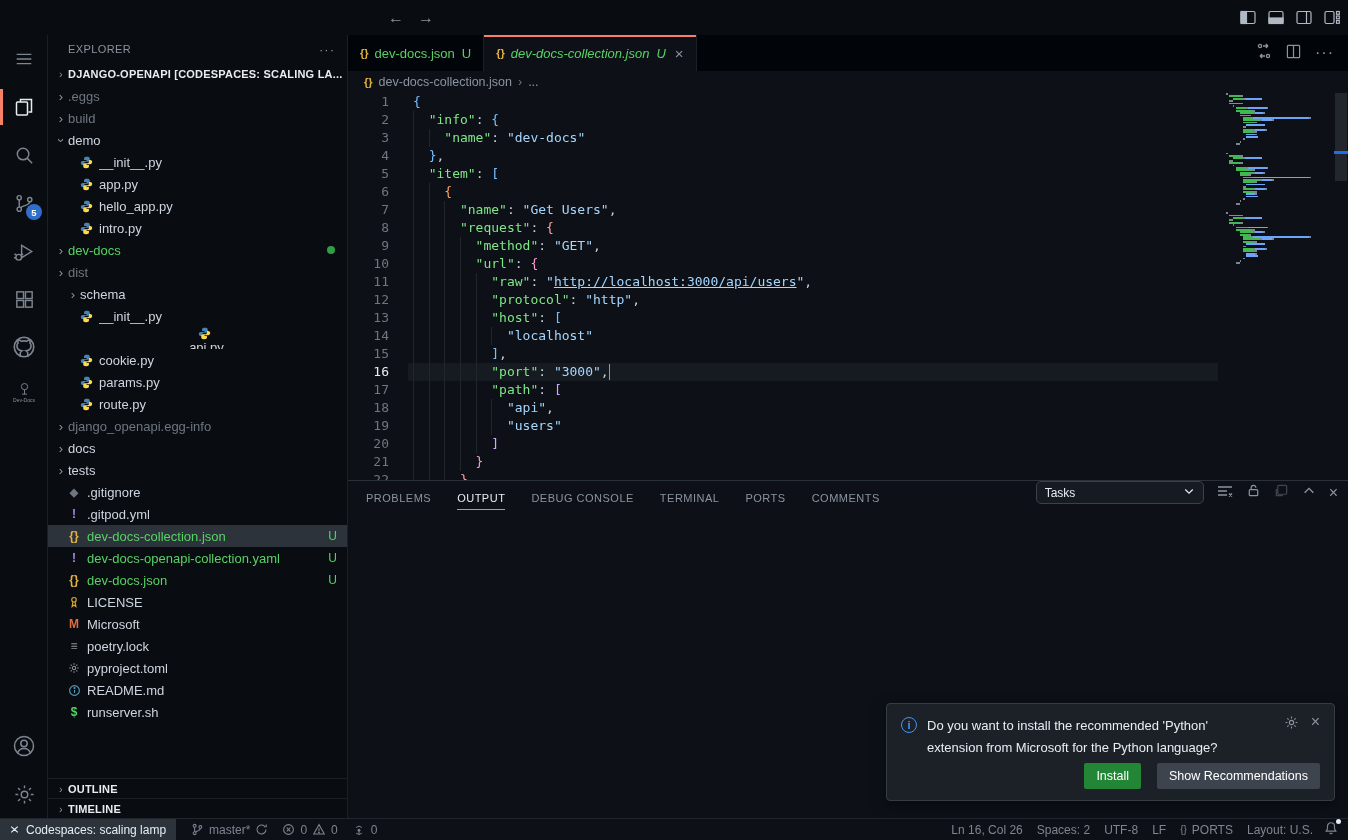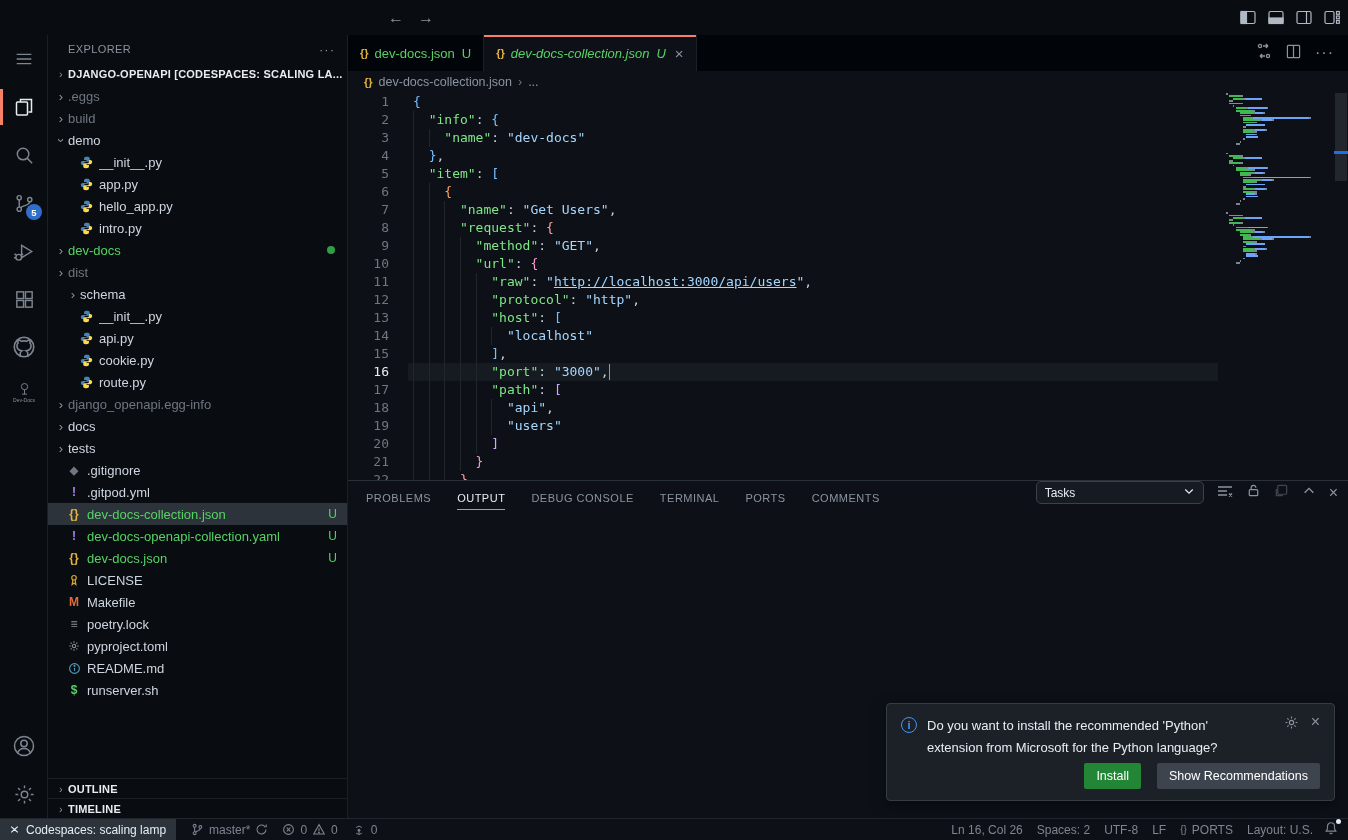--- a/index.html
+++ b/index.html
@@ -324,21 +324,21 @@
         <div class="trow" style="padding-left: 18px;">
           <span style="width: 12px; flex: 0 0 auto;"></span>
           <span class="ficon">
             <svg width="13" height="13" viewBox="0 0 16 16">
               <path fill="#4584b6" d="M8 1C6 1 5 1.8 5 3v2h3v1H3.5C2 6 1 7 1 8.5S2 11 3.5 11H5V9c0-1.4 1.2-2 2.5-2H10c1.3 0 2-.8 2-2V3c0-1.2-1.3-2-2.8-2H8z"></path>
               <path fill="#ffd94a" d="M8 15c2 0 3-.8 3-2v-2H8v-1h4.5c1.5 0 2.5-1 2.5-2.5S14 5 12.5 5H11v2c0 1.4-1.2 2-2.5 2H6c-1.3 0-2 .8-2 2v2c0 1.2 1.3 2 2.8 2H8z"></path>
             </svg>
           </span>
           <span class="lbl">__init__.py</span>
         </div>
-        <div class="trow" style="padding-left: 18px;">
+        <div class="trow" style="padding-left: 18px; flex-direction: column;">
           <span style="width: 12px; flex: 0 0 auto;"></span>
           <span class="ficon">
             <svg width="13" height="13" viewBox="0 0 16 16">
               <path fill="#4584b6" d="M8 1C6 1 5 1.8 5 3v2h3v1H3.5C2 6 1 7 1 8.5S2 11 3.5 11H5V9c0-1.4 1.2-2 2.5-2H10c1.3 0 2-.8 2-2V3c0-1.2-1.3-2-2.8-2H8z"></path>
               <path fill="#ffd94a" d="M8 15c2 0 3-.8 3-2v-2H8v-1h4.5c1.5 0 2.5-1 2.5-2.5S14 5 12.5 5H11v2c0 1.4-1.2 2-2.5 2H6c-1.3 0-2 .8-2 2v2c0 1.2 1.3 2 2.8 2H8z"></path>
             </svg>
           </span>
           <span class="lbl">api.py</span>
         </div>
         <div class="trow" style="padding-left: 18px;">
@@ -352,20 +352,30 @@
           <span class="lbl">cookie.py</span>
         </div>
         <div class="trow" style="padding-left: 18px;">
           <span style="width: 12px; flex: 0 0 auto;"></span>
           <span class="ficon">
             <svg width="13" height="13" viewBox="0 0 16 16">
               <path fill="#4584b6" d="M8 1C6 1 5 1.8 5 3v2h3v1H3.5C2 6 1 7 1 8.5S2 11 3.5 11H5V9c0-1.4 1.2-2 2.5-2H10c1.3 0 2-.8 2-2V3c0-1.2-1.3-2-2.8-2H8z"></path>
               <path fill="#ffd94a" d="M8 15c2 0 3-.8 3-2v-2H8v-1h4.5c1.5 0 2.5-1 2.5-2.5S14 5 12.5 5H11v2c0 1.4-1.2 2-2.5 2H6c-1.3 0-2 .8-2 2v2c0 1.2 1.3 2 2.8 2H8z"></path>
             </svg>
           </span>
+          <span class="lbl">params.py</span>
+        </div>
+        <div class="trow" style="padding-left: 18px;">
+          <span style="width: 12px; flex: 0 0 auto;"></span>
+          <span class="ficon">
+            <svg width="13" height="13" viewBox="0 0 16 16">
+              <path fill="#4584b6" d="M8 1C6 1 5 1.8 5 3v2h3v1H3.5C2 6 1 7 1 8.5S2 11 3.5 11H5V9c0-1.4 1.2-2 2.5-2H10c1.3 0 2-.8 2-2V3c0-1.2-1.3-2-2.8-2H8z"></path>
+              <path fill="#ffd94a" d="M8 15c2 0 3-.8 3-2v-2H8v-1h4.5c1.5 0 2.5-1 2.5-2.5S14 5 12.5 5H11v2c0 1.4-1.2 2-2.5 2H6c-1.3 0-2 .8-2 2v2c0 1.2 1.3 2 2.8 2H8z"></path>
+            </svg>
+          </span>
           <span class="lbl">route.py</span>
         </div>
         <div class="trow muted" style="padding-left: 6px;">
           <span class="chev">›</span>
           <span class="lbl">django_openapi.egg-info</span>
         </div>
         <div class="trow" style="padding-left: 6px;">
           <span class="chev">›</span>
           <span class="lbl">docs</span>
         </div>
@@ -419,21 +429,21 @@
               <path d="M6.5 8l-1 6 2.5-2 2.5 2-1-6"></path>
             </svg>
           </span>
           <span class="lbl">LICENSE</span>
         </div>
         <div class="trow" style="padding-left: 6px;">
           <span style="width: 12px; flex: 0 0 auto;"></span>
           <span class="ficon">
             <span style="color:#e06c3e">M</span>
           </span>
-          <span class="lbl">Makefile</span>
+          <span class="lbl">Microsoft</span>
         </div>
         <div class="trow" style="padding-left: 6px;">
           <span style="width: 12px; flex: 0 0 auto;"></span>
           <span class="ficon">
             <span style="color:#8b949e">≡</span>
           </span>
           <span class="lbl">poetry.lock</span>
         </div>
         <div class="trow" style="padding-left: 6px;">
           <span style="width: 12px; flex: 0 0 auto;"></span>

